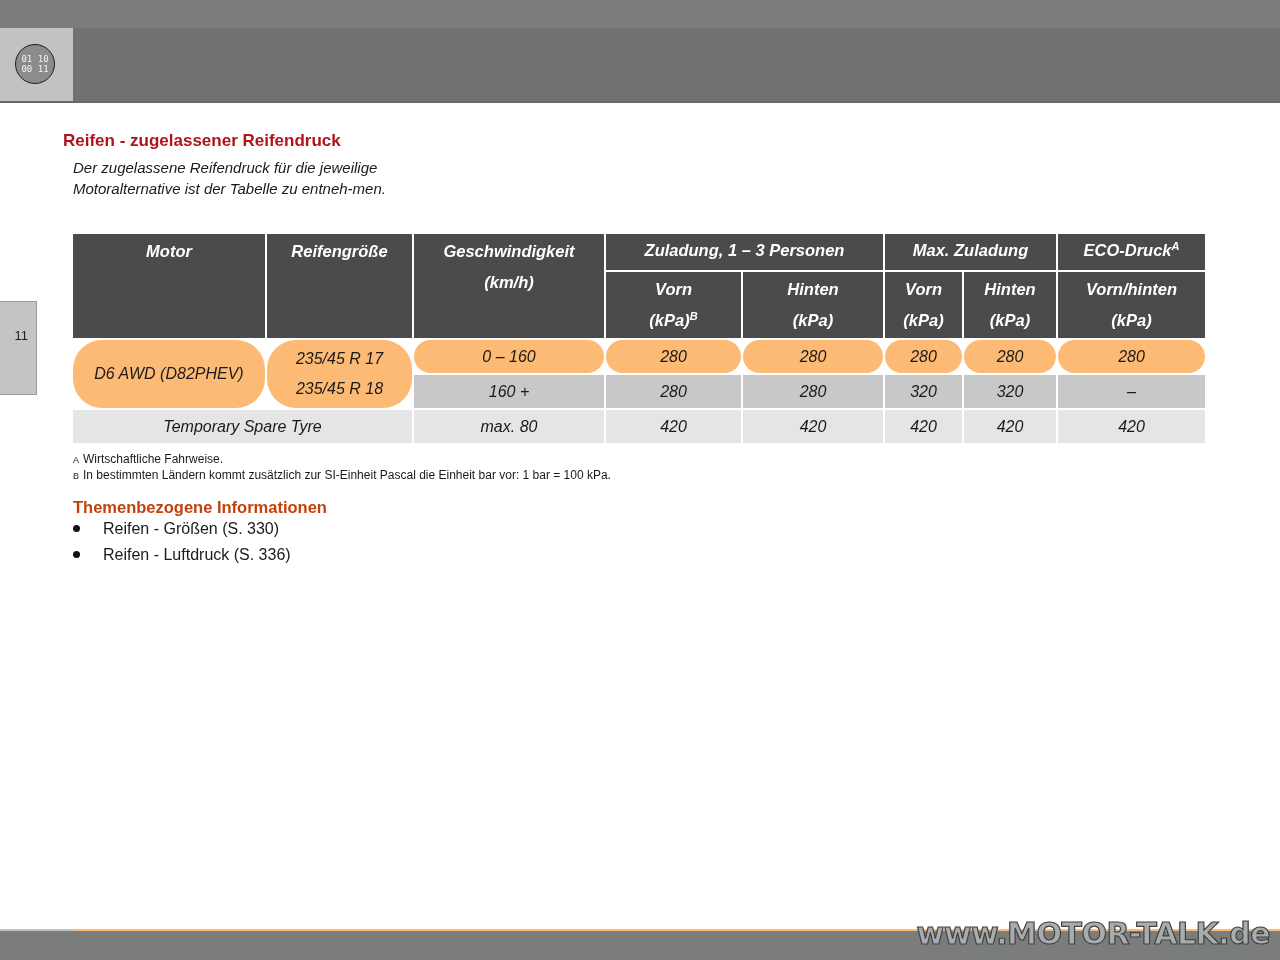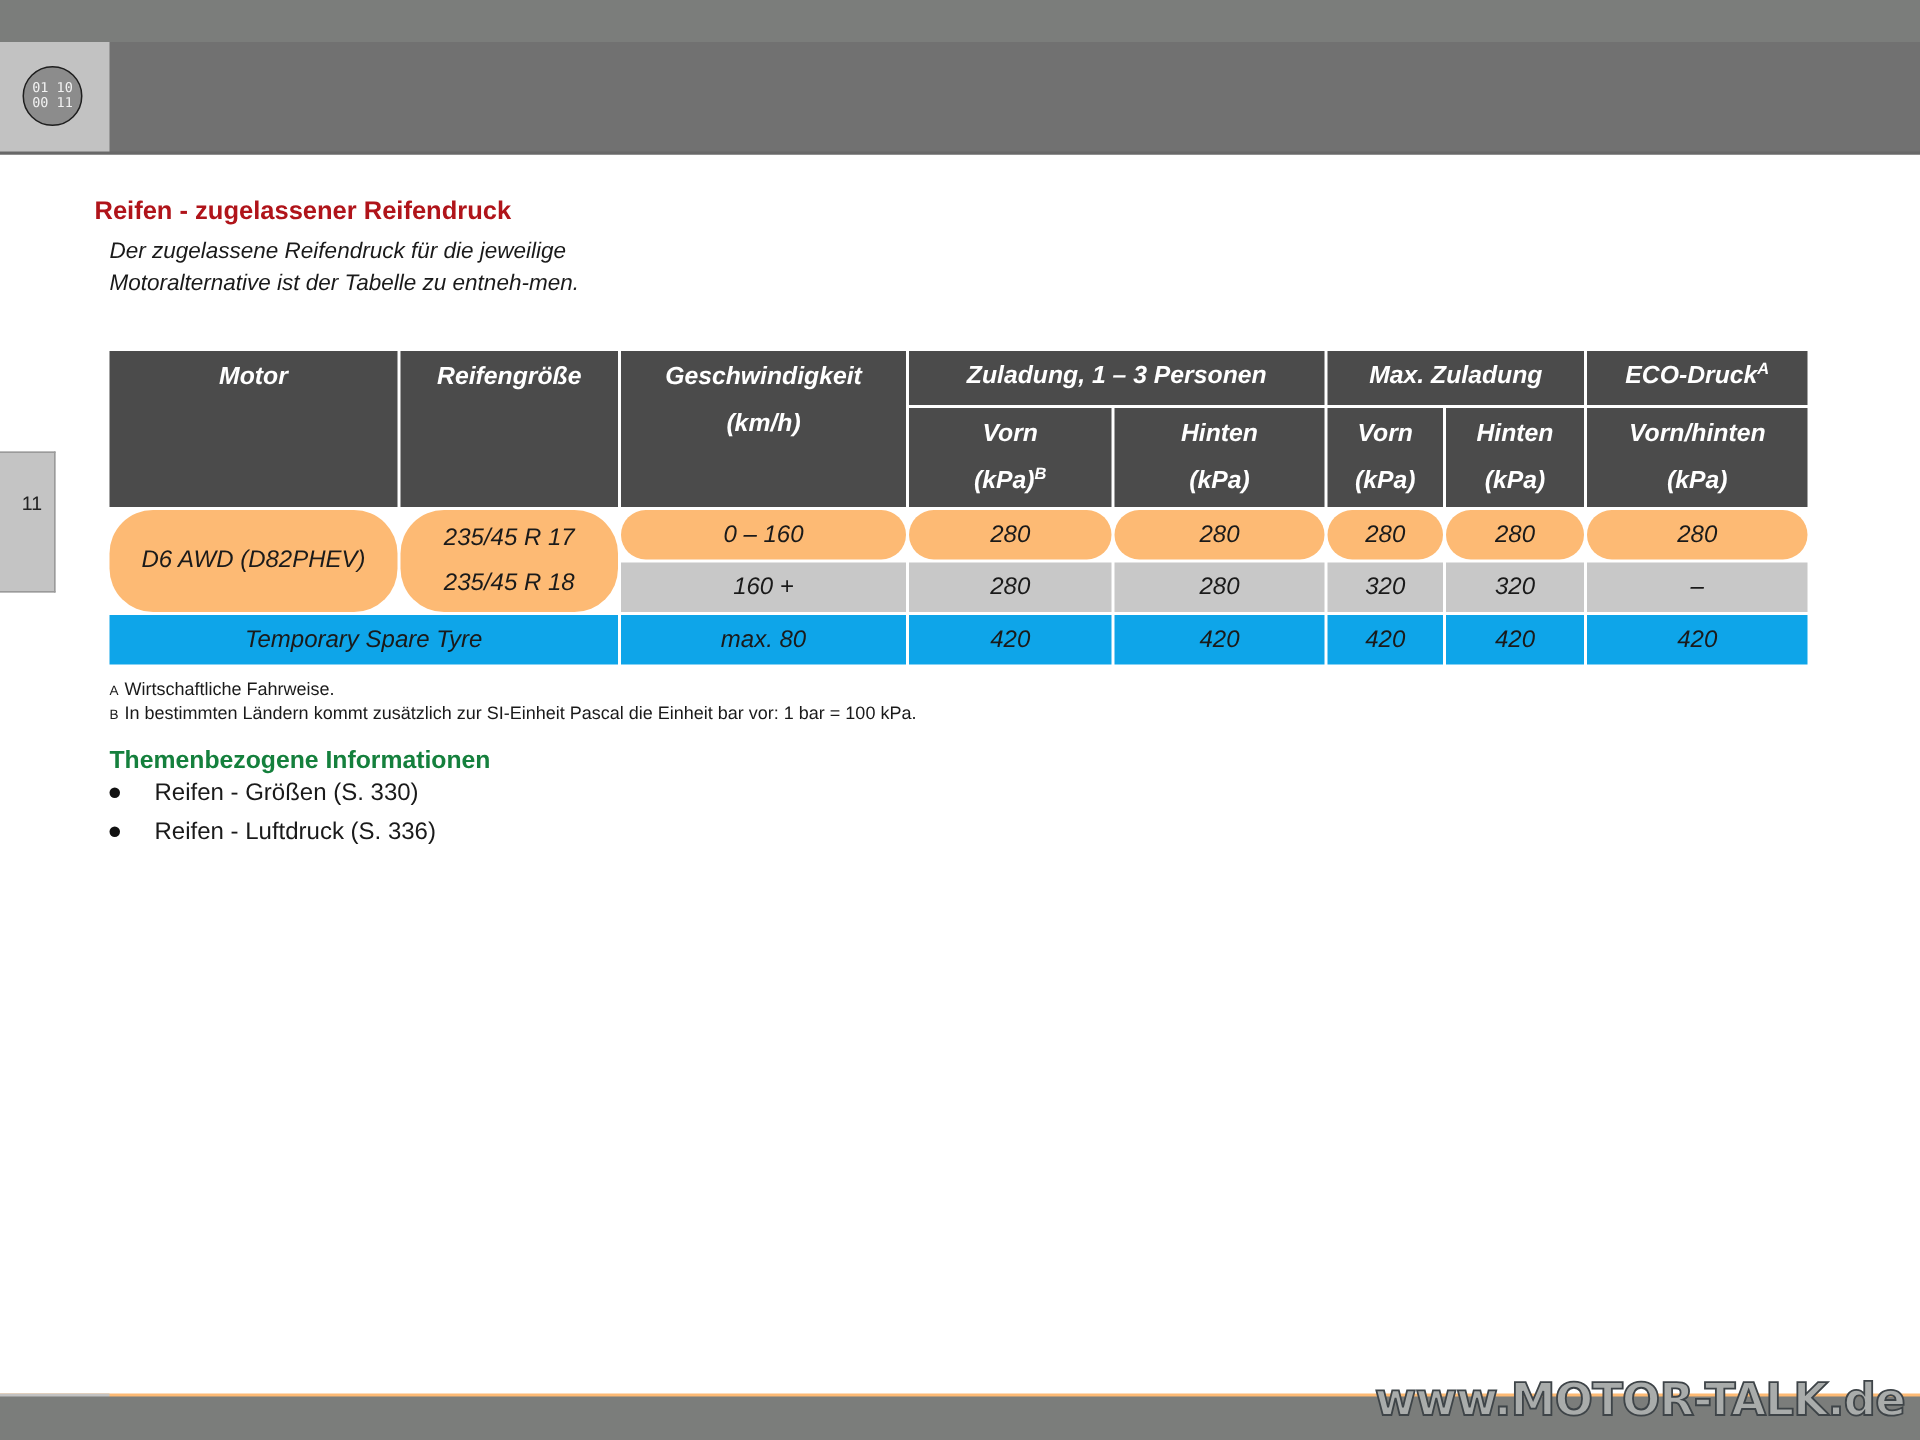--- a/index.html
+++ b/index.html
@@ -14,25 +14,25 @@
   .section-title { position:absolute; left:63px; top:131px; font-size:17px; font-weight:bold; color:#b0141a; }
   .intro { position:absolute; left:73px; top:158px; width:370px; font-size:15px; font-style:italic; color:#1a1a1a; line-height:20.5px; }
   table.tyre { position:absolute; left:73px; top:234px; border-collapse:separate; border-spacing:2px; margin:-2px; font-size:16.5px;font-style:italic; }
   table.tyre th { background:#4b4b4b; color:#ffffff; font-weight:bold; text-align:center; vertical-align:top; padding:0; }
   table.tyre td { text-align:center; vertical-align:middle; color:#1a1a1a; padding:0; font-size:16px; }
   .h1 { height:36px; line-height:32px; }
   .h2 { height:66px; }
   .stack { display:flex; flex-direction:column; align-items:center; line-height:31px; padding-top:2px; }
   td.r1 { background:#fdba74; height:33px;border-radius:29px; }
   td.r2 { background:#c8c8c8; height:33px; }
-  td.r3 { background:#0ea5e9; height:33px; }
+  td.r3 { background:#e5e5e5; height:33px; }
   sup { font-size:11px; vertical-align:6px; line-height:0; }
   .footnotes { position:absolute; left:73px; top:452px; font-size:12px; color:#1a1a1a; line-height:15px; }
   .footnotes .mk { font-size:9px; margin-right:4px; }
-  .related-title { position:absolute; left:73px; top:498px; font-size:16.5px; font-weight:bold; color:#15803d; }
+  .related-title { position:absolute; left:73px; top:498px; font-size:16.5px; font-weight:bold; color:#c2410c; }
   .related-list { position:absolute; left:73px; top:518px; margin:0; padding:0; list-style:none; font-size:16px; color:#1a1a1a; }
   .related-list li { height:26px; line-height:22px; position:relative; padding-left:30px; }
   .related-list li .bullet { position:absolute; left:0; top:7px; width:7px; height:7px; border-radius:50%; background:#111; }
   .footer-band { position:absolute; left:0; top:929px; width:1280px; height:48px; background:#fdba74; border-bottom:2px solid #686868; }
   .page-box { position:absolute; left:0; top:0; width:73px; height:48px; background:#c2c2c2; }
   .page-box span { position:absolute; left:20px; top:12px; font-size:18px; color:#1a1a1a; }
   .bottom-strip { position:absolute; left:0; top:931px; width:1280px; height:29px; background:#7b7d7b; }
   .watermark { position:absolute; right:10px; top:916px; font-family:"DejaVu Sans", sans-serif; font-weight:bold; font-size:30px; color:#a9acab; -webkit-text-stroke:1.2px #3e4448; letter-spacing:-0.5px; }
 </style>
 </head>

